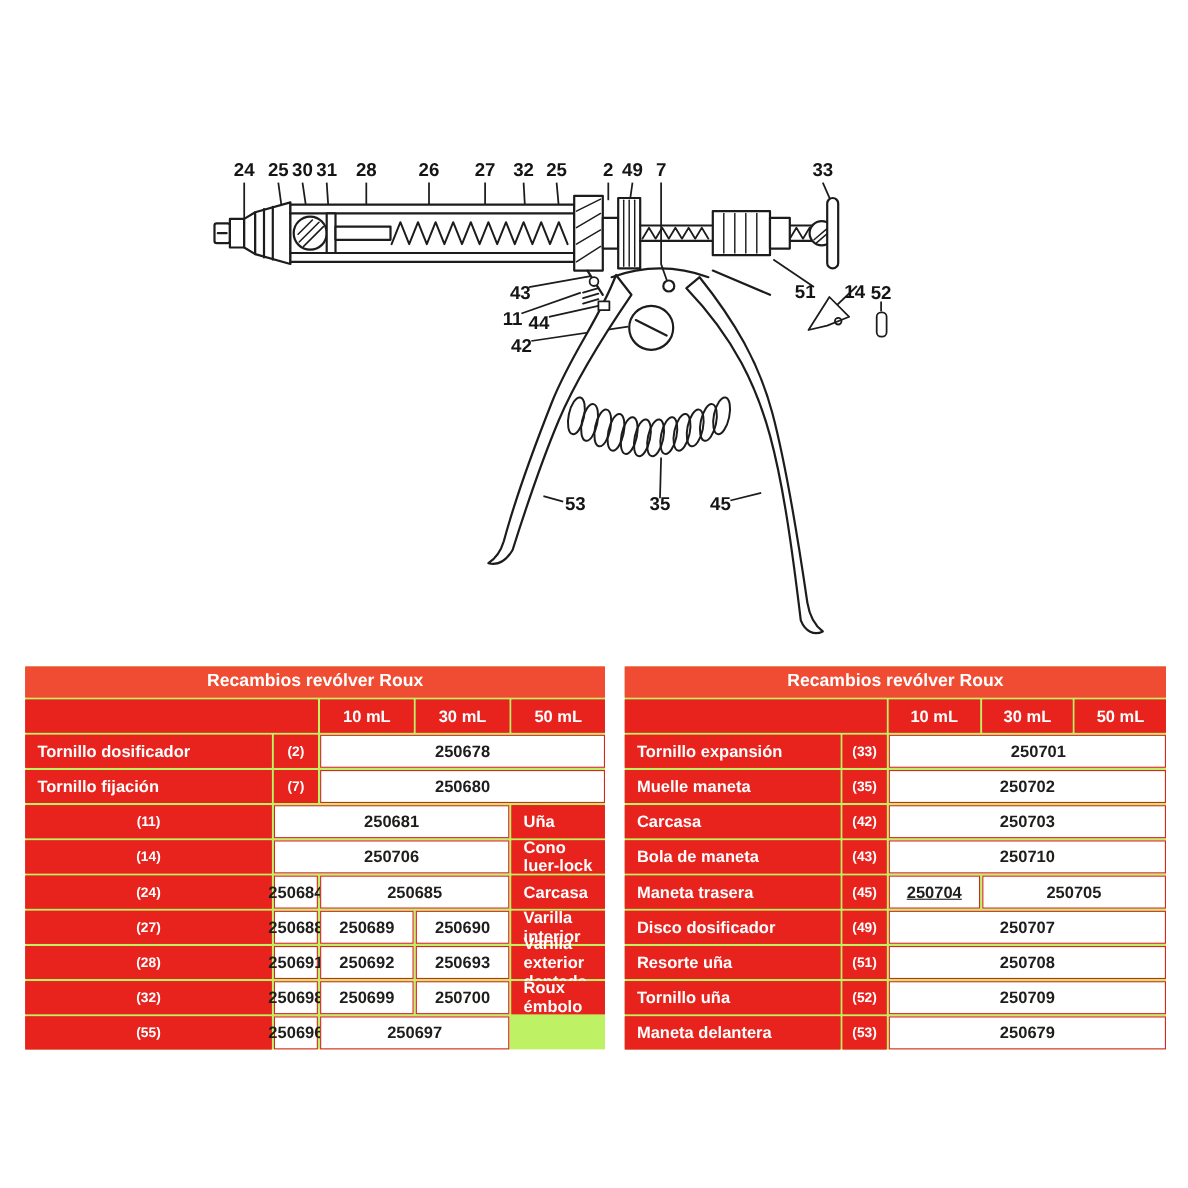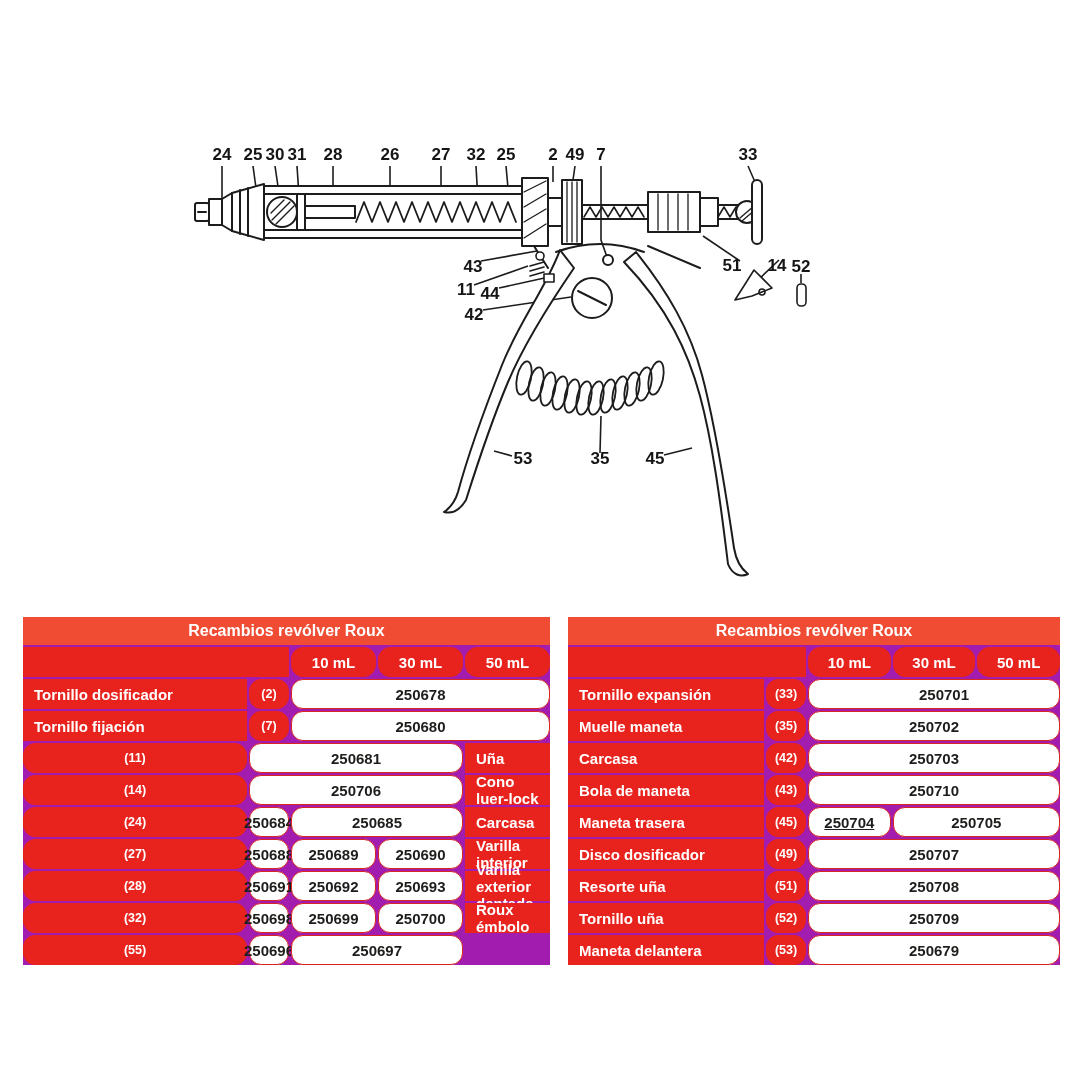--- a/index.html
+++ b/index.html
@@ -1,26 +1,26 @@
 <!DOCTYPE html>
 <html><head>
 <meta charset="utf-8">
 <style>
   html,body{margin:0;padding:0;background:#fff;}
   body{width:1080px;height:1080px;position:relative;font-family:"Liberation Sans",sans-serif;overflow:hidden;}
   #diagram{position:absolute;left:0;top:0;width:1080px;height:600px;}
   svg text{font-family:"Liberation Sans",sans-serif;font-weight:bold;font-size:17px;fill:#151515;}
-  .ptable{position:absolute;display:grid;gap:2px;background:#a21caf;margin-top:11px;}
+  .ptable{position:absolute;display:grid;gap:2px;background:#bef264;}
   #table-left{left:23px;top:606px;width:527px;grid-template-columns:224px 40px 1fr 1fr 1fr;grid-auto-rows:30px;grid-template-rows:28px 30px;}
   #table-right{left:568px;top:606px;width:492px;grid-template-columns:196px 40px 1fr 1fr 1fr;grid-auto-rows:30px;grid-template-rows:28px 30px;}
   .tcell{display:flex;align-items:center;box-sizing:border-box;border:1px solid transparent;font-weight:bold;}
   .tcell.title{justify-content:center;color:#fff;font-size:16px;background:#f04b33;border-color:#f04b33;grid-column:1 / -1;}
   .tcell.red{background:#e8231d;border-color:#e8231d;color:#fff;font-size:15px;}
   .tcell.white{background:#fff;border-color:#d9251f;color:#1d1d1b;font-size:15px;}
-  .tcell.ctr{justify-content:center;border-radius:12px;}
+  .tcell.ctr{justify-content:center;}
   .tcell.name{padding-left:10px;}
   .tcell.ref{font-size:12.5px;}
 </style>
 </head>
 <body>
 
 <svg id="diagram" viewBox="0 0 1080 600" xmlns="http://www.w3.org/2000/svg">
 
   <g stroke="#1c1c1c" stroke-width="1.6" fill="none">
     <line x1="222" y1="166" x2="222" y2="200"></line>

